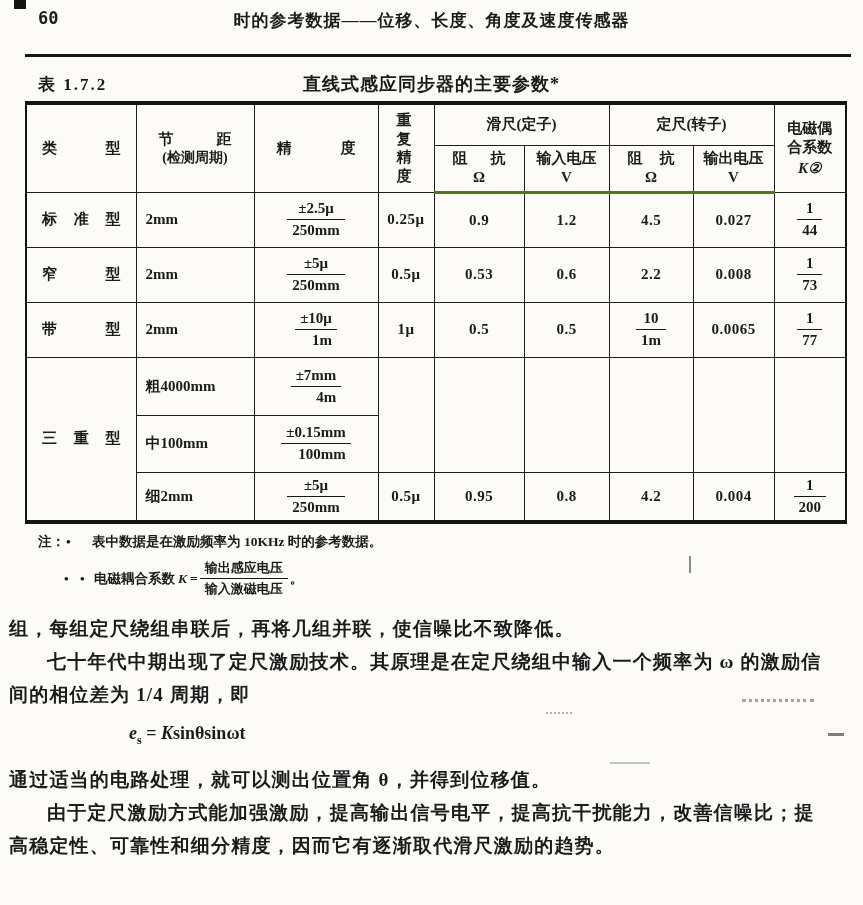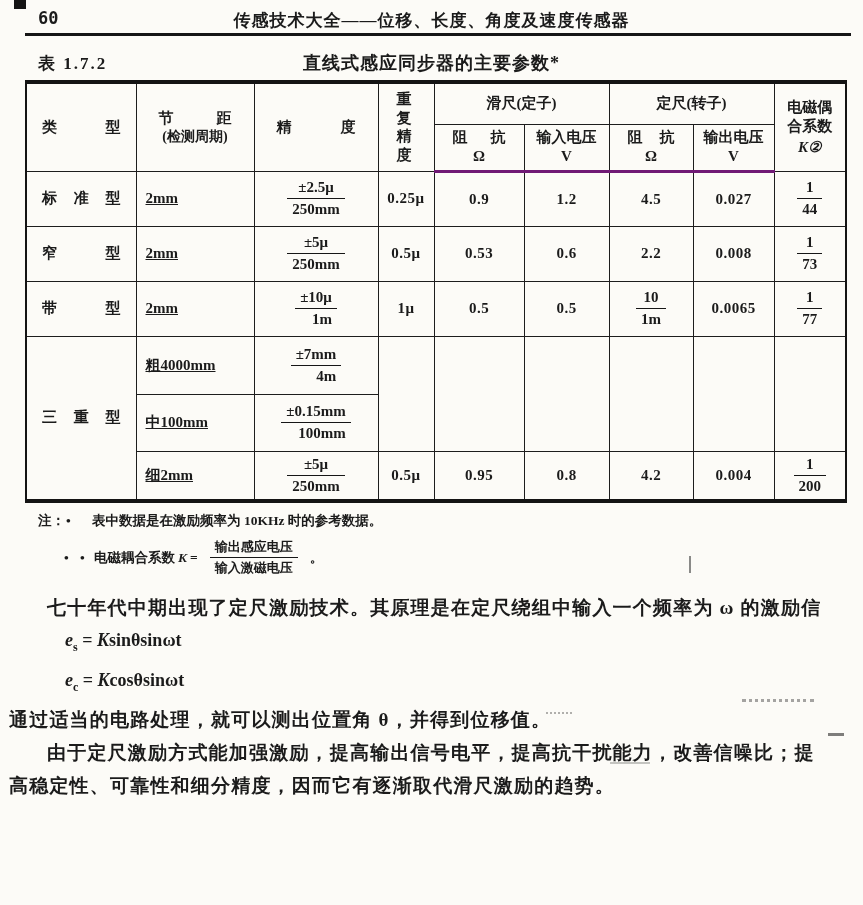--- a/index.html
+++ b/index.html
@@ -3,75 +3,75 @@
 <meta charset="utf-8">
 <style>
   html,body{margin:0;padding:0;}
   body{
     width:863px;height:905px;overflow:hidden;position:relative;
     background:#fcfbf7;color:#1b1b1b;
     font-family:"Liberation Serif",serif;
     -webkit-font-smoothing:antialiased;
   }
   
-  .page-head{position:relative;height:30px;padding-top:3px;}
+  .page-head{position:relative;height:30px;padding-top:24px;}
   .page-num{position:absolute;left:38px;top:8px;font-size:17px;font-weight:700;font-family:"DejaVu Sans Mono",monospace;}
   .running-title{position:absolute;left:0;right:0;top:9px;text-align:center;font-size:17px;font-weight:700;letter-spacing:1px;}
   .head-rule{margin:0 12px 0 25px;height:3px;background:#161616;}
   
   .table-cap{position:relative;height:34px;margin-top:10px;}
   .cap-label{position:absolute;left:38px;top:6px;font-size:17px;font-weight:700;letter-spacing:2px;}
   .cap-title{position:absolute;left:0;right:0;top:5px;text-align:center;font-size:18px;font-weight:700;letter-spacing:1px;}
   
   table{border-collapse:collapse;table-layout:fixed;width:820px;margin-left:25px;
         border:2px solid #141414;border-top-width:4px;border-bottom-width:4px;}
   th,td{border:1.5px solid #1d1d1d;padding:0;vertical-align:middle;text-align:center;
         font-size:15px;font-weight:600;line-height:1.25;}
-  thead tr.h2 th{border-bottom:3px solid #701a75;}
+  thead tr.h2 th{border-bottom:3px solid #4d7c0f;}
   thead th{font-size:15px;}
   tr.h1{height:42px;} tr.h2{height:47px;}
   tr.r1,tr.r2,tr.r3{height:55px;margin-top:16px;} tr.r4{height:58px;} tr.r5{height:57px;} tr.r6{height:50px;}
   .spread{text-align:justify;text-align-last:justify;display:block;}
   .pad-type{padding:0 15px;}
   .pad-md{padding:0 22px;}
   .pad-sm{padding:0 18px;}
-  .cell-left{text-align:left;padding-left:9px;font-family:"Liberation Serif",serif;text-decoration:underline;}
+  .cell-left{text-align:left;padding-left:9px;font-family:"Liberation Serif",serif;}
   .num-cell{font-family:"Liberation Serif",serif;letter-spacing:0.5px;}
   .small-line{font-size:14px;font-weight:600;}
   .unit{font-size:15px;font-family:"Liberation Serif",serif;margin-top:1px;}
   .k-sym{font-style:italic;font-size:15px;margin-top:2px;}
   
   .frac{display:inline-block;vertical-align:middle;text-align:center;font-family:"Liberation Serif",serif;}
   .frac .fnum{display:block;border-bottom:1.6px solid #161616;padding:0 5px 1px;}
   .frac .fden{display:block;padding:1px 5px 0;text-align:right;}
   
   .notes{margin:9px 0 0 38px;font-size:13.5px;font-weight:700;}
   .note-line{display:flex;align-items:center;}
   .note-label{width:28px;}
   .bullet{width:26px;text-align:left;}
   .note2{margin:8px 0 0 26px;}
   .bullet2{width:30px;letter-spacing:4px;}
-  .note2 .frac{font-size:13px;font-weight:700;margin:0 12px;}
+  .note2 .frac{font-size:13px;font-weight:700;margin:0 2px;}
   .note-kvar{font-style:italic;font-family:"Liberation Serif",serif;padding:0 3px;}
   
   .bodytext{margin:14px 8px 0 9px;font-size:19px;font-weight:600;letter-spacing:1.2px;}
   .line{line-height:33px;white-space:nowrap;}
   .indent{text-indent:38px;}
-  .eq{line-height:33px;margin-left:56px;font-size:18px;font-family:"Liberation Serif",serif;letter-spacing:0;}
+  .eq{line-height:45px;margin-left:120px;font-size:18px;font-family:"Liberation Serif",serif;letter-spacing:0;}
   .eq i{font-style:italic;}
   .eq sub{font-size:12px;}
   
   .artifact{position:absolute;pointer-events:none;}
 </style>
 </head>
 <body>
 
 <div class="page-head">
   <span class="page-num">60</span>
-  <span class="running-title">传感技术大全——位移、长度、角度及速度传感器</span>
+  <span class="running-title">时的参考数据——位移、长度、角度及速度传感器</span>
 </div>
 <div class="head-rule"></div>
 
 <div class="table-cap">
   <span class="cap-label">表 1.7.2</span>
   <span class="cap-title">直线式感应同步器的主要参数*</span>
 </div>
 
 <table>
   <colgroup>
@@ -211,23 +211,24 @@
     <span>=</span>
     <span class="frac">
         <span class="fnum">输出感应电压</span>
         <span class="fden">输入激磁电压</span>
       </span>
     <span>。</span>
   </div>
 </div>
 
 <div class="bodytext">
+  <div class="line">组，每组定尺绕组串联后，再将几组并联，使信噪比不致降低。</div>
   <div class="line indent">七十年代中期出现了定尺激励技术。其原理是在定尺绕组中输入一个频率为 ω 的激励信</div>
+  <div class="line">间的相位差为 1/4 周期，即</div>
   <div class="eq"><i>e</i><sub>s</sub><span> = </span><i>K</i><span>sinθsinωt</span></div>
-  <div class="eq"><i>e</i><sub>c</sub><span> = </span><i>K</i><span>cosθsinωt</span></div>
   <div class="line">通过适当的电路处理，就可以测出位置角 θ，并得到位移值。</div>
   <div class="line indent">由于定尺激励方式能加强激励，提高输出信号电平，提高抗干扰能力，改善信噪比；提</div>
   <div class="line">高稳定性、可靠性和细分精度，因而它有逐渐取代滑尺激励的趋势。</div>
 </div>
 
 <div class="artifact" style="left:14px;top:0;width:12px;height:9px;background:#141414;"></div>
 <div class="artifact" style="left:689px;top:556px;width:2px;height:17px;background:rgba(0,0,0,.45);"></div>
 <div class="artifact" style="left:742px;top:699px;width:72px;height:0;border-top:3px dotted rgba(0,0,0,.35);"></div>
 <div class="artifact" style="left:828px;top:733px;width:16px;height:3px;background:rgba(0,0,0,.5);"></div>
 <div class="artifact" style="left:546px;top:712px;width:26px;height:0;border-top:2px dotted rgba(0,0,0,.3);"></div>

